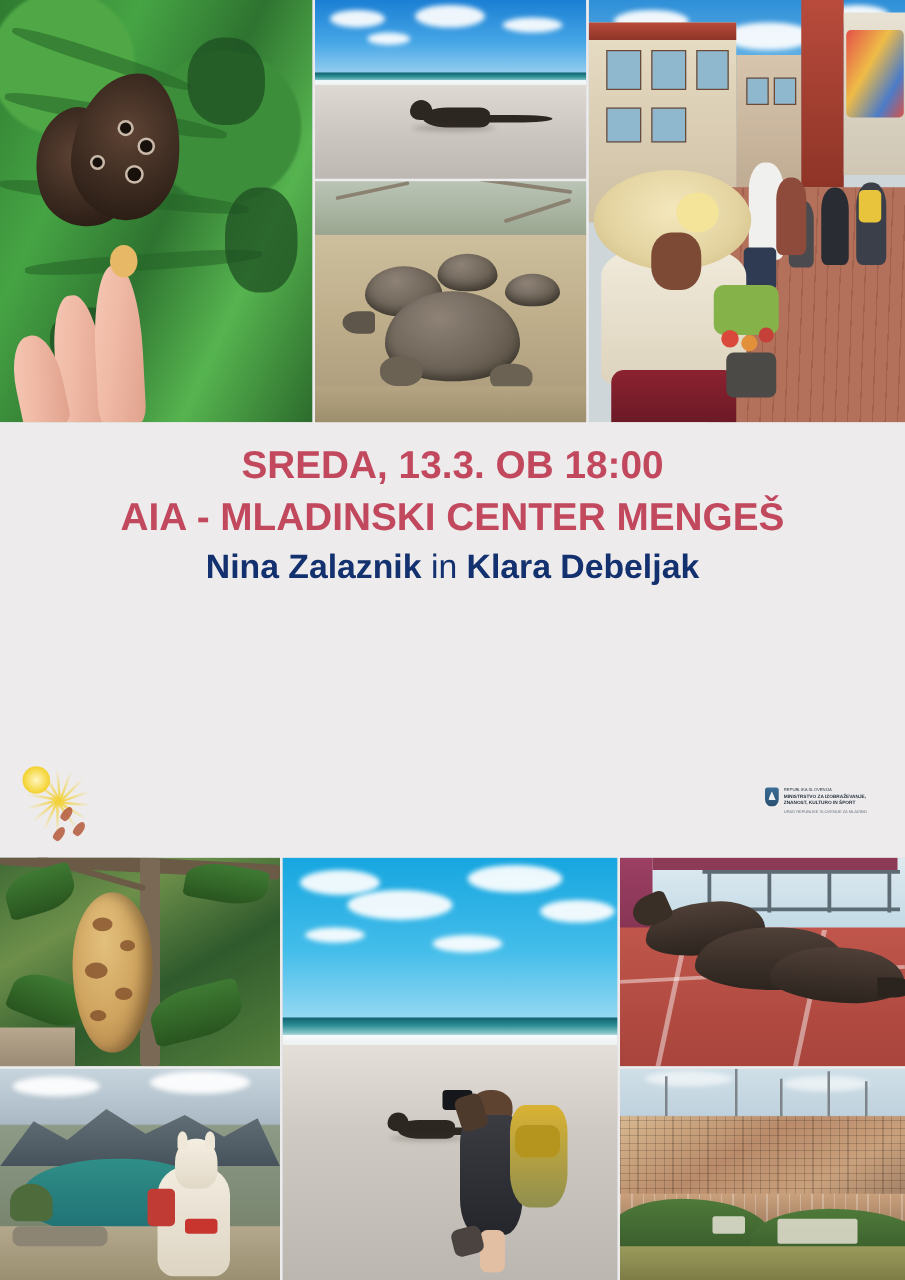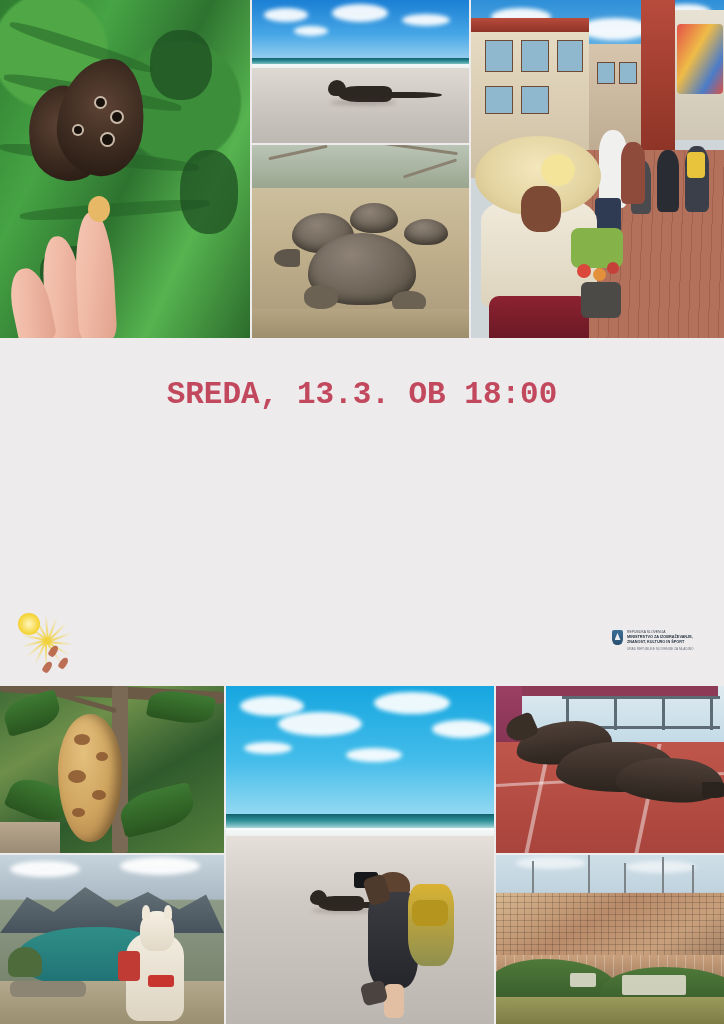--- a/index.html
+++ b/index.html
@@ -278,21 +278,21 @@
     color: #102c73;
     line-height: 1.08;
   }
   .when, .where {
     margin: 0;
     font-size: 31px;
     font-weight: bold;
     color: #c2485e;
     line-height: 1.28;
   }
-  .when { margin-top: 37px; font-family: Liberation Mono, monospace; }
+  .when { margin-top: 14px; }
   .where { margin-top: 2px; }
   .predavata {
     margin: 40px 0 0 0;
     font-size: 25px;
     font-weight: normal;
     color: #13306f;
   }
   .speakers {
     margin: 5px 0 0 0;
     font-size: 27px;
@@ -468,20 +468,24 @@
         <div style="position:absolute;left:122px;top:268px;width:13px;height:13px;background:#e2913a;border-radius:50%;"></div>
         <div style="position:absolute;left:136px;top:262px;width:12px;height:12px;background:#c6403a;border-radius:50%;"></div>
         <div style="position:absolute;left:110px;top:282px;width:40px;height:36px;background:#4b4a46;border-radius:6px;"></div>
       </div>
       <div class="cap">Street market with vendors and a woman in a straw hat</div>
     </div>
   </div>
 
   <div class="textblock">
     <p class="when">SREDA, 13.3. OB 18:00</p>
+    <p class="where">AIA - MLADINSKI CENTER MENGEŠ</p>
+    <p class="speakers">
+      <b>Nina Zalaznik</b><span class="joiner"> in </span><b>Klara Debeljak</b>
+    </p>
   </div>
 
   <div class="sunlogo">
     <div class="sunray" style="transform:rotate(0deg)   translate(-1px,0);"></div>
     <div class="sunray" style="transform:rotate(25deg)  translate(-1px,0);"></div>
     <div class="sunray" style="transform:rotate(50deg)  translate(-1px,0);"></div>
     <div class="sunray" style="transform:rotate(75deg)  translate(-1px,0);"></div>
     <div class="sunray" style="transform:rotate(100deg) translate(-1px,0);"></div>
     <div class="sunray" style="transform:rotate(125deg) translate(-1px,0);"></div>
     <div class="sunray" style="transform:rotate(150deg) translate(-1px,0);"></div>

